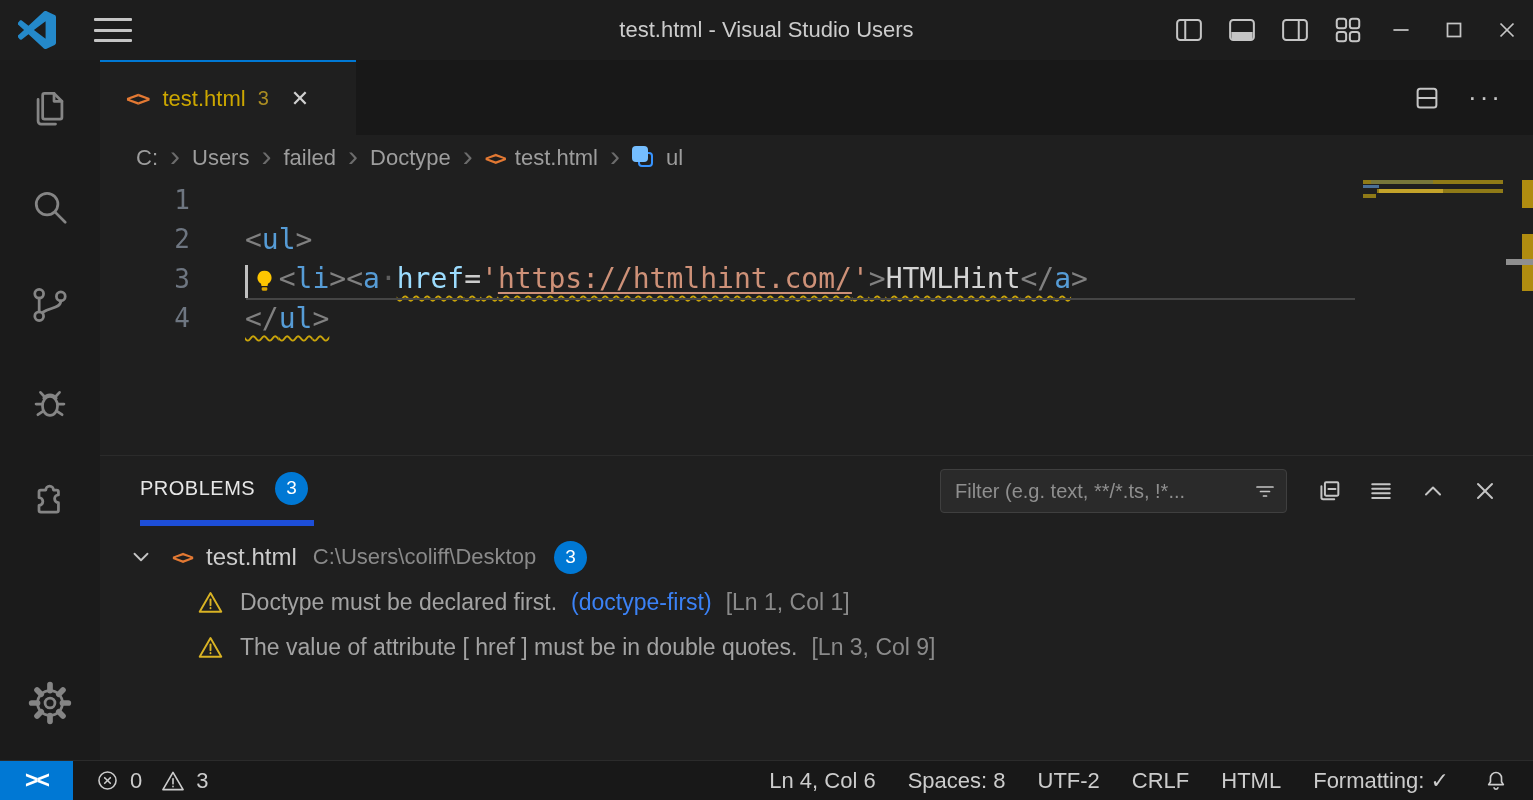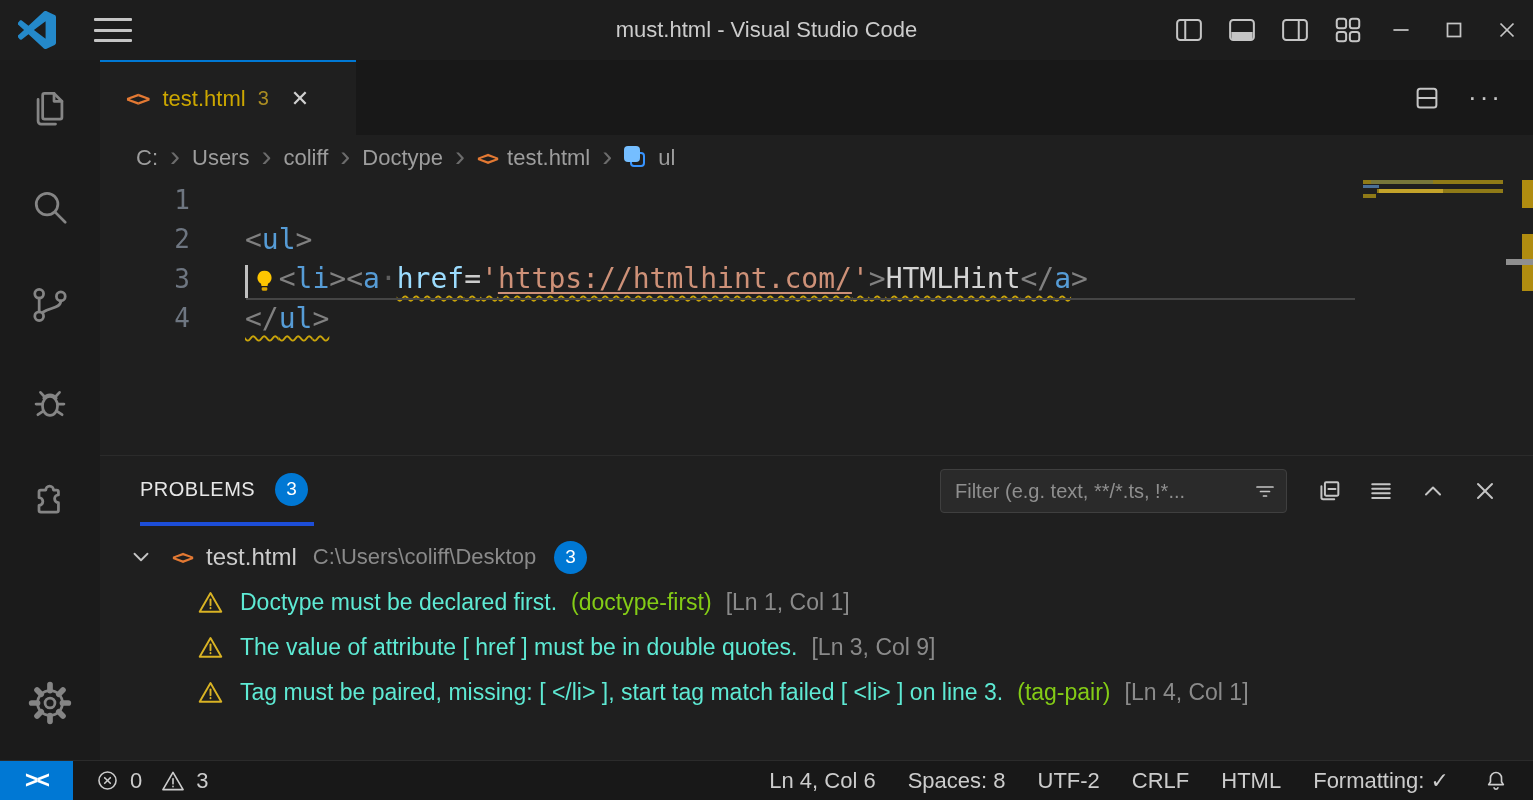--- a/index.html
+++ b/index.html
@@ -76,43 +76,43 @@
   .mm4  { left:0;  top:14px; width:13px; height:4px; background:#8f7a17; }
   .overview-ruler { position:absolute; right:0; top:0; width:27px; height:275px; }
   .rm { position:absolute; }
   .rm1 { right:0; width:11px; top:0;  height:28px; background:#b08c10; }
   .rm2 { right:0; width:11px; top:54px; height:57px; background:#b08c10; }
   .rmc { right:0; width:27px; top:79px; height:6px;  background:#8f8f8f; }
 
   
   .panel { position:absolute; left:0; top:395px; right:0; bottom:0; border-top:1px solid #2b2b2b; background:#1f1f1f; }
   .panel-header { height:70px; display:flex; align-items:center; padding:0 34px 0 40px; }
-  .panel-tab { display:flex; align-items:center; gap:20px; height:70px; border-bottom:4px solid #1d4ed8; padding-right:6px; }
+  .panel-tab { display:flex; align-items:center; gap:20px; height:70px; border-bottom:6px solid #1d4ed8; padding-right:6px; }
   .panel-tab-label { font-size:20px; letter-spacing:0.5px; color:#e7e7e7; }
   .badge { min-width:33px; height:33px; border-radius:17px; background:#0078d4; color:#ffffff;
     font-size:19px; display:flex; align-items:center; justify-content:center; }
   .filter-wrap { margin-left:auto; position:relative; width:347px; }
   .filter-input { width:347px; height:44px; background:#2a2a2a; border:1px solid #3f3f3f; border-radius:4px;
     color:#cccccc; font-size:20px; padding:0 44px 0 14px; font-family:"Liberation Sans", sans-serif; }
   .filter-input::placeholder { color:#8f8f8f; }
   .filter-icon { position:absolute; right:10px; top:10px; }
   .panel-icons { display:flex; align-items:center; gap:24px; margin-left:28px; }
   .panel-icons svg, .filter-icon svg { stroke:#c5c5c5; fill:none; stroke-width:1.7; stroke-linecap:round; stroke-linejoin:round; }
 
   .problems-body { padding-top:8px; }
   .file-row { height:46px; display:flex; align-items:center; padding-left:28px; }
   .file-row svg { stroke:#c5c5c5; fill:none; stroke-width:1.7; stroke-linecap:round; stroke-linejoin:round; }
   .file-icon { font-family:"DejaVu Sans Mono", monospace; font-weight:bold; font-size:20px; color:#e37933; letter-spacing:-2px; margin:0 4px 0 18px; }
   .file-name { font-size:24px; color:#cccccc; margin-left:10px; }
   .file-path { font-size:22px; color:#8a8a8a; margin-left:16px; }
   .file-row .badge { margin-left:18px; }
   .problem-row { height:45px; display:flex; align-items:center; padding-left:97px; font-size:23px; }
   .warn-tri { margin-right:16px; flex:0 0 auto; }
-  .p-msg { color:#5eead4; }
-  .p-code { color:#84cc16; margin-left:14px; }
+  .p-msg { color:#a3a3a3; }
+  .p-code { color:#3b82f6; margin-left:14px; }
   .p-pos { color:#8a8a8a; margin-left:14px; }
 
   
   .statusbar { position:absolute; left:0; bottom:0; width:1533px; height:40px; background:#181818;
     border-top:1px solid #2b2b2b; display:flex; align-items:center; font-size:22px; color:#cccccc; }
   .remote { width:73px; height:40px; background:#0078d4; color:#ffffff; display:flex; align-items:center;
     justify-content:center; font-size:23px; font-weight:bold; letter-spacing:-2px; }
   .sb-left { display:flex; align-items:center; gap:10px; padding-left:16px; }
   .sb-left svg, .sb-right svg { stroke:#cccccc; fill:none; stroke-width:1.5; stroke-linecap:round; stroke-linejoin:round; }
   .sb-right { margin-left:auto; display:flex; align-items:flex-end; padding-right:14px; }
@@ -124,21 +124,21 @@
 
 <div class="titlebar">
   <svg class="vscode-logo" viewBox="0 0 100 100">
     <path fill="#2489ca" d="M96.5 10.6 75.3 0.4c-2.4-1.2-5.3-.7-7.2 1.2L27.6 38.7 9.9 25.2c-1.7-1.3-4-1.2-5.6.2L.6 30c-1.9 1.7-1.9 4.7 0 6.4L16 50 .6 63.6c-1.9 1.7-1.9 4.7 0 6.4l3.7 4.6c1.6 1.4 3.9 1.5 5.6.2l17.7-13.5 40.5 37.1c1.9 1.9 4.8 2.4 7.2 1.2l21.2-10.2c2.1-1 3.5-3.2 3.5-5.6V16.2c0-2.4-1.4-4.6-3.5-5.6zM72.6 72.7 41.9 50 72.6 27.3v45.4z"></path>
   </svg>
   <div class="hamburger">
       <i></i>
       <i></i>
       <i></i>
     </div>
-  <div class="win-title">must.html - Visual Studio Code</div>
+  <div class="win-title">test.html - Visual Studio Users</div>
   <div class="tb-right">
     <div class="tb-btn">
       <svg width="30" height="30" viewBox="0 0 24 24">
           <rect x="2.5" y="4" width="19" height="16" rx="2.5"></rect>
           <line x1="9" y1="4" x2="9" y2="20"></line>
         </svg>
     </div>
     <div class="tb-btn">
       <svg width="30" height="30" viewBox="0 0 24 24">
           <rect x="2.5" y="4" width="19" height="16" rx="2.5"></rect>
@@ -255,21 +255,21 @@
       </span>
       <span class="more-dots">···</span>
     </div>
   </div>
 
   <div class="breadcrumb">
     <span class="bc-item">C:</span>
     <span class="bc-sep">›</span>
     <span class="bc-item">Users</span>
     <span class="bc-sep">›</span>
-    <span class="bc-item">coliff</span>
+    <span class="bc-item">failed</span>
     <span class="bc-sep">›</span>
     <span class="bc-item">Doctype</span>
     <span class="bc-sep">›</span>
     <span class="bc-file-icon">&lt;&gt;</span>
     <span class="bc-item">test.html</span>
     <span class="bc-sep">›</span>
     <span class="bc-sym">
         <span class="back"></span>
         <span class="front"></span>
       </span>
@@ -377,32 +377,20 @@
             <span class="warn-tri">
               <svg width="27" height="27" viewBox="0 0 24 24" fill="none" stroke="#d9b324" stroke-width="1.7" stroke-linecap="round" stroke-linejoin="round">
                 <path d="M12 3.6 L21.6 20.2 H2.4 Z"></path>
                 <line x1="12" y1="9.4" x2="12" y2="14.4"></line>
                 <line x1="12" y1="16.9" x2="12" y2="17.1"></line>
               </svg>
             </span>
             <span class="p-msg">The value of attribute [ href ] must be in double quotes.</span>
             <span class="p-pos">[Ln 3, Col 9]</span>
           </div>
-          <div class="problem-row">
-            <span class="warn-tri">
-              <svg width="27" height="27" viewBox="0 0 24 24" fill="none" stroke="#d9b324" stroke-width="1.7" stroke-linecap="round" stroke-linejoin="round">
-                <path d="M12 3.6 L21.6 20.2 H2.4 Z"></path>
-                <line x1="12" y1="9.4" x2="12" y2="14.4"></line>
-                <line x1="12" y1="16.9" x2="12" y2="17.1"></line>
-              </svg>
-            </span>
-            <span class="p-msg">Tag must be paired, missing: [ &lt;/li&gt; ], start tag match failed [ &lt;li&gt; ] on line 3.</span>
-            <span class="p-code">(tag-pair)</span>
-            <span class="p-pos">[Ln 4, Col 1]</span>
-          </div>
         </div>
     </div>
   </div>
 </div>
 
 <div class="statusbar">
   <div class="remote">&gt;&lt;</div>
   <div class="sb-left">
     <span style="margin-left:6px;">
       <svg width="25" height="25" viewBox="0 0 24 24">

